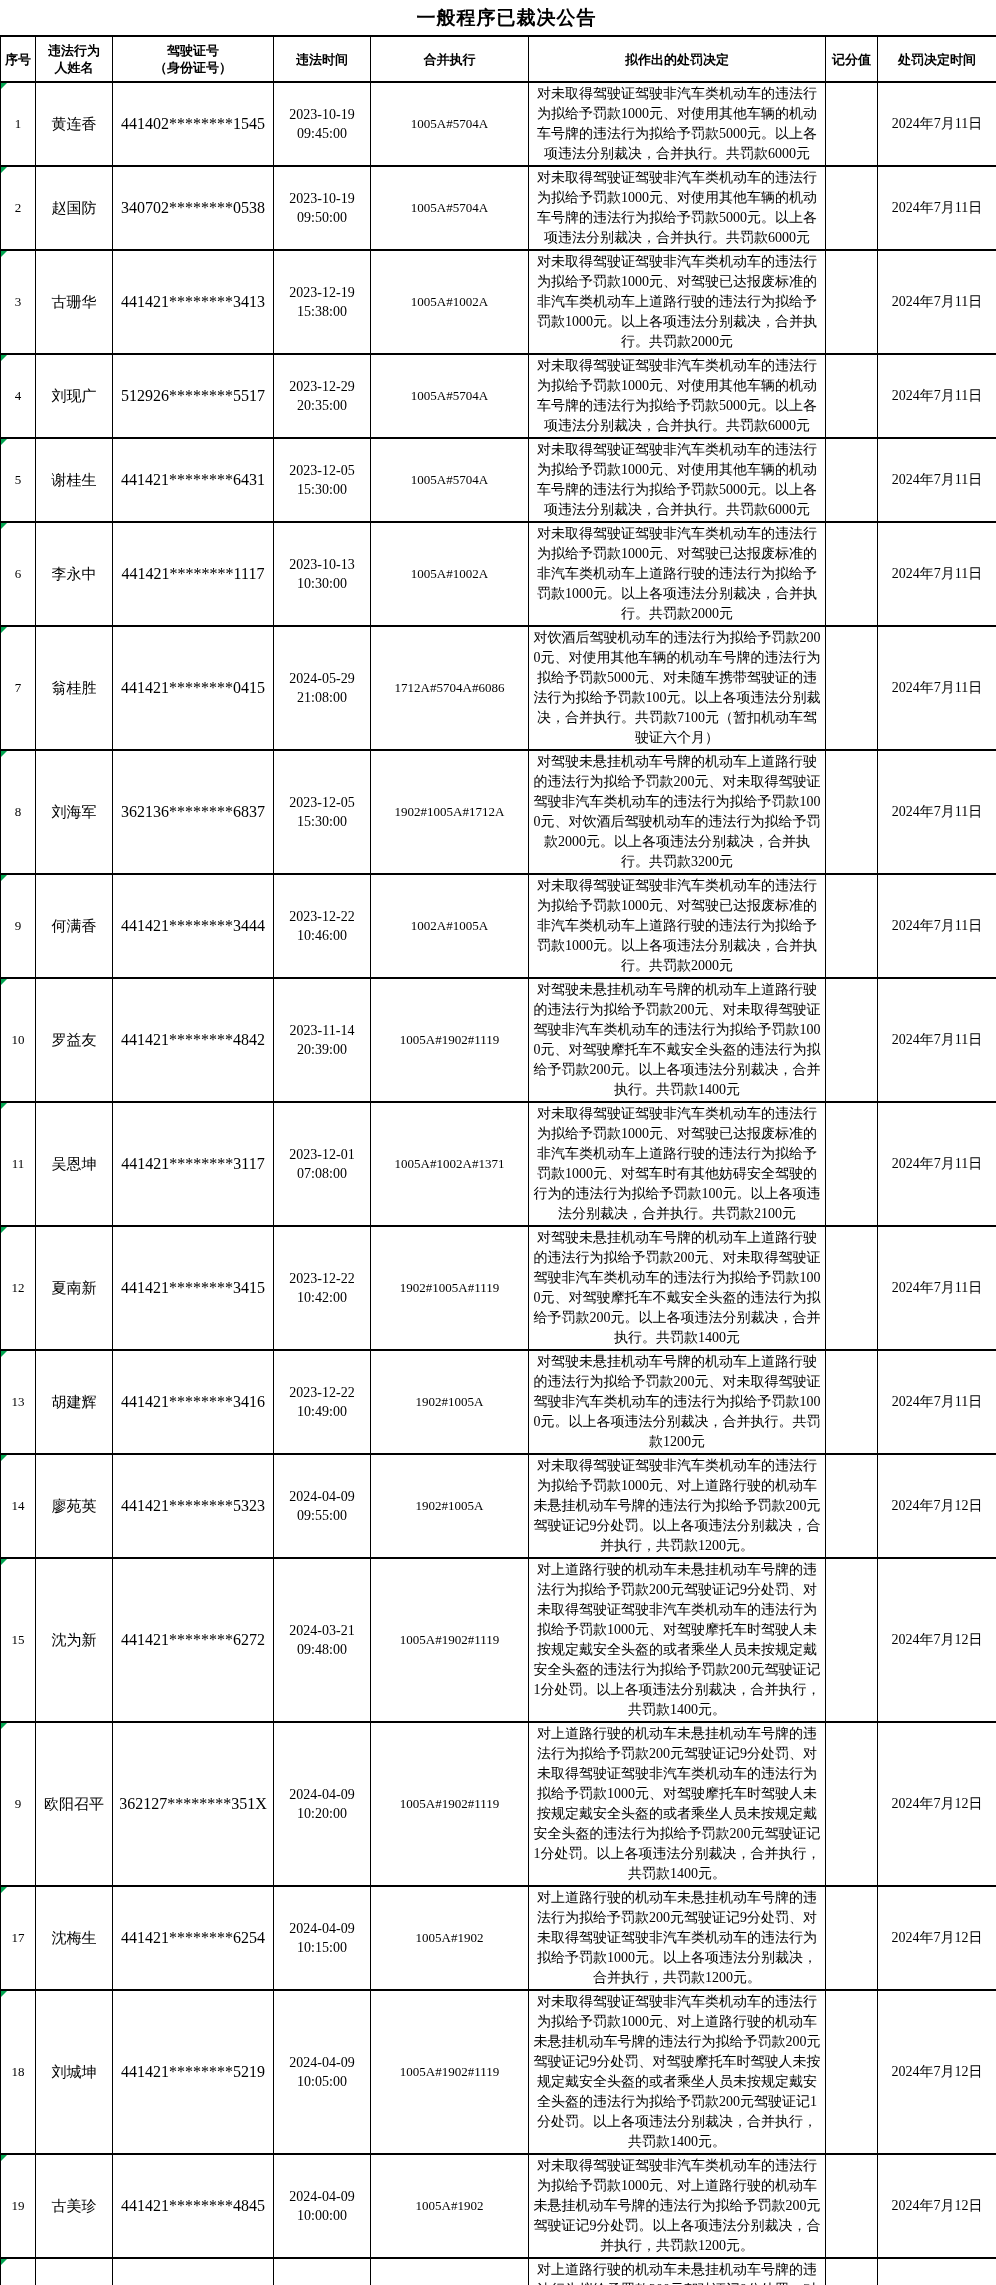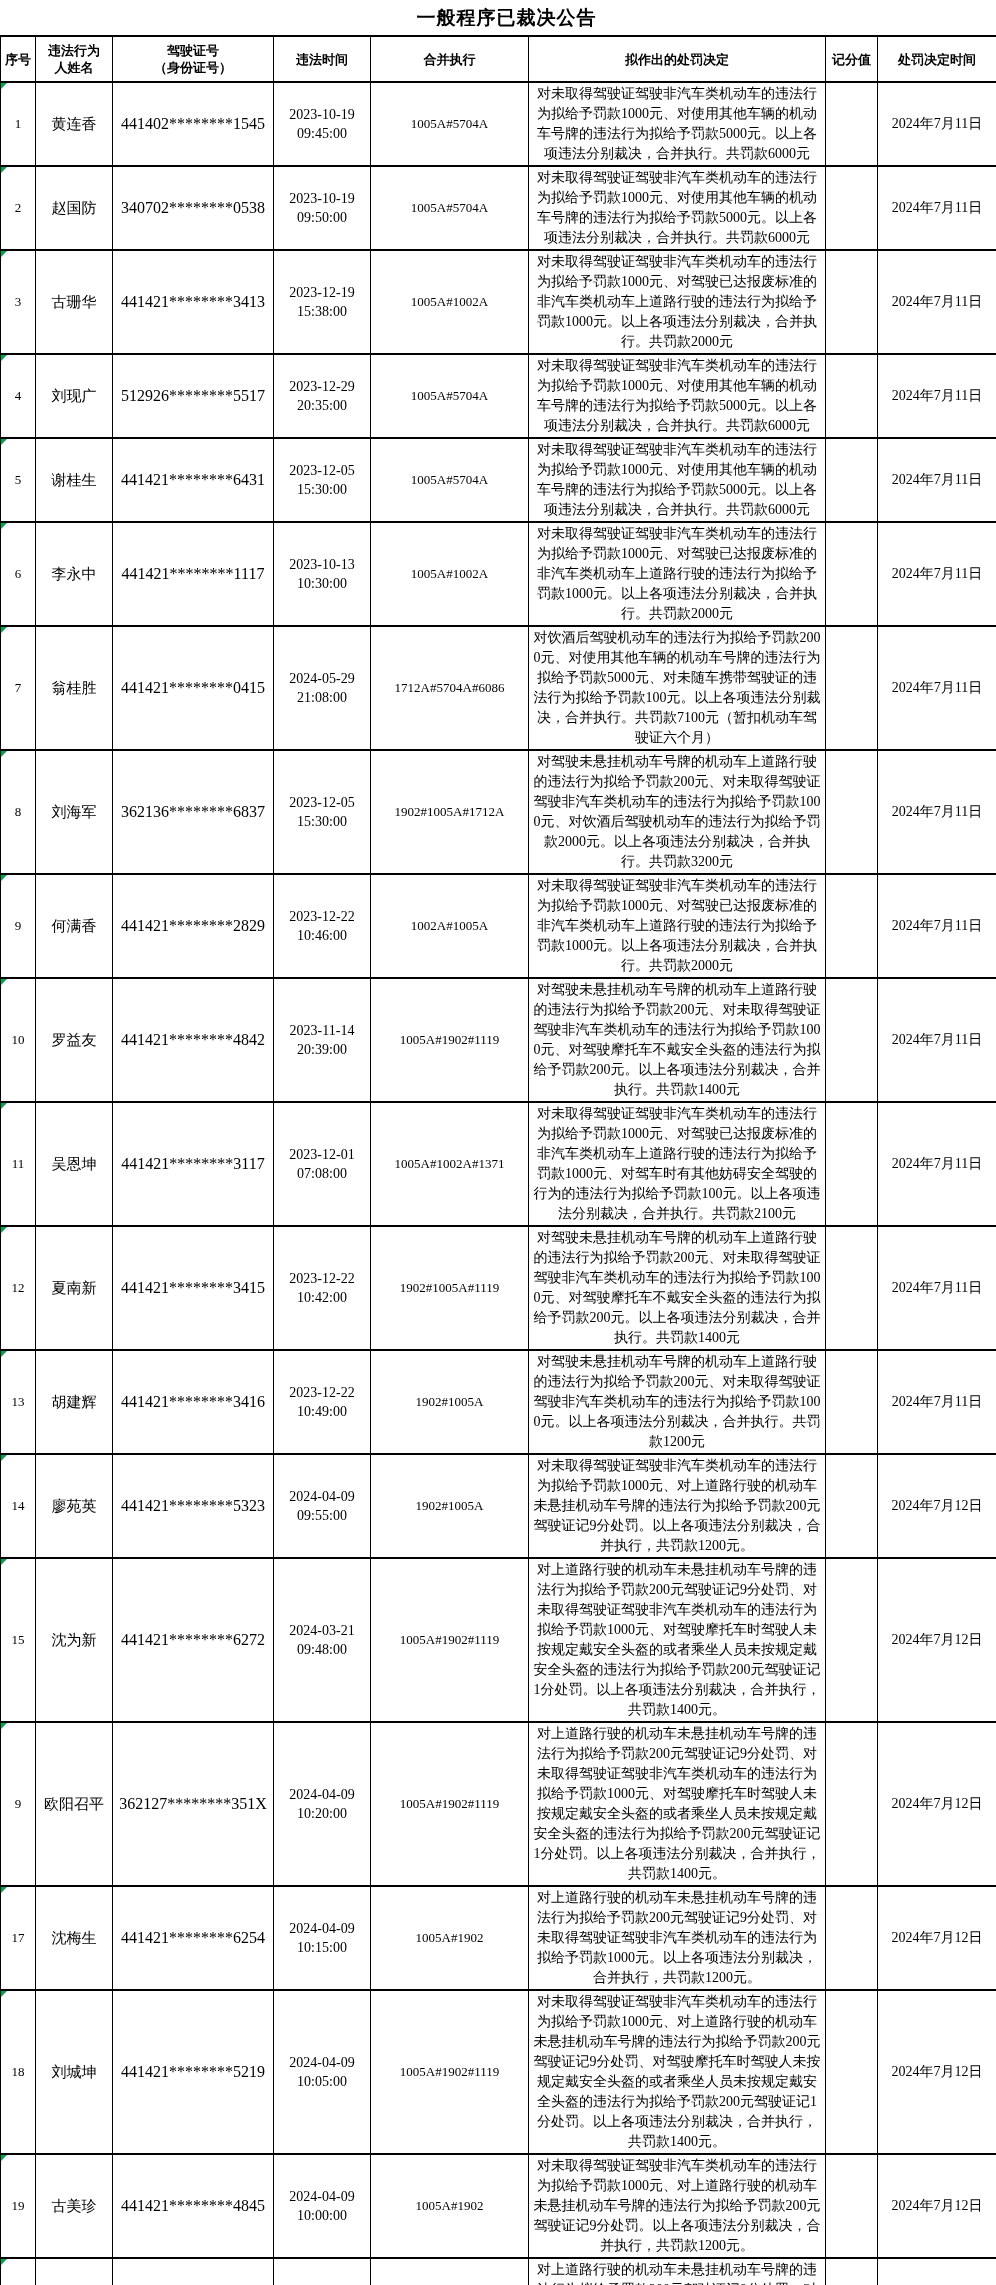--- a/index.html
+++ b/index.html
@@ -211,21 +211,21 @@
     <td class="penalty">对驾驶未悬挂机动车号牌的机动车上道路行驶的违法行为拟给予罚款200元、对未取得驾驶证驾驶非汽车类机动车的违法行为拟给予罚款1000元、对饮酒后驾驶机动车的违法行为拟给予罚款2000元。以上各项违法分别裁决，合并执行。共罚款3200元</td>
     <td class="points"></td>
     <td class="ddate">2024年7月11日</td>
   </tr>
         <tr>
     <td class="seq">
       <span class="flag"></span>
       <span>9</span>
     </td>
     <td class="name">何满香</td>
-    <td class="license">441421********2829</td>
+    <td class="license">441421********3444</td>
     <td class="vtime">2023-12-22
 10:46:00</td>
     <td class="code">1002A#1005A</td>
     <td class="penalty">对未取得驾驶证驾驶非汽车类机动车的违法行为拟给予罚款1000元、对驾驶已达报废标准的非汽车类机动车上道路行驶的违法行为拟给予罚款1000元。以上各项违法分别裁决，合并执行。共罚款2000元</td>
     <td class="points"></td>
     <td class="ddate">2024年7月11日</td>
   </tr>
         <tr>
     <td class="seq">
       <span class="flag"></span>

